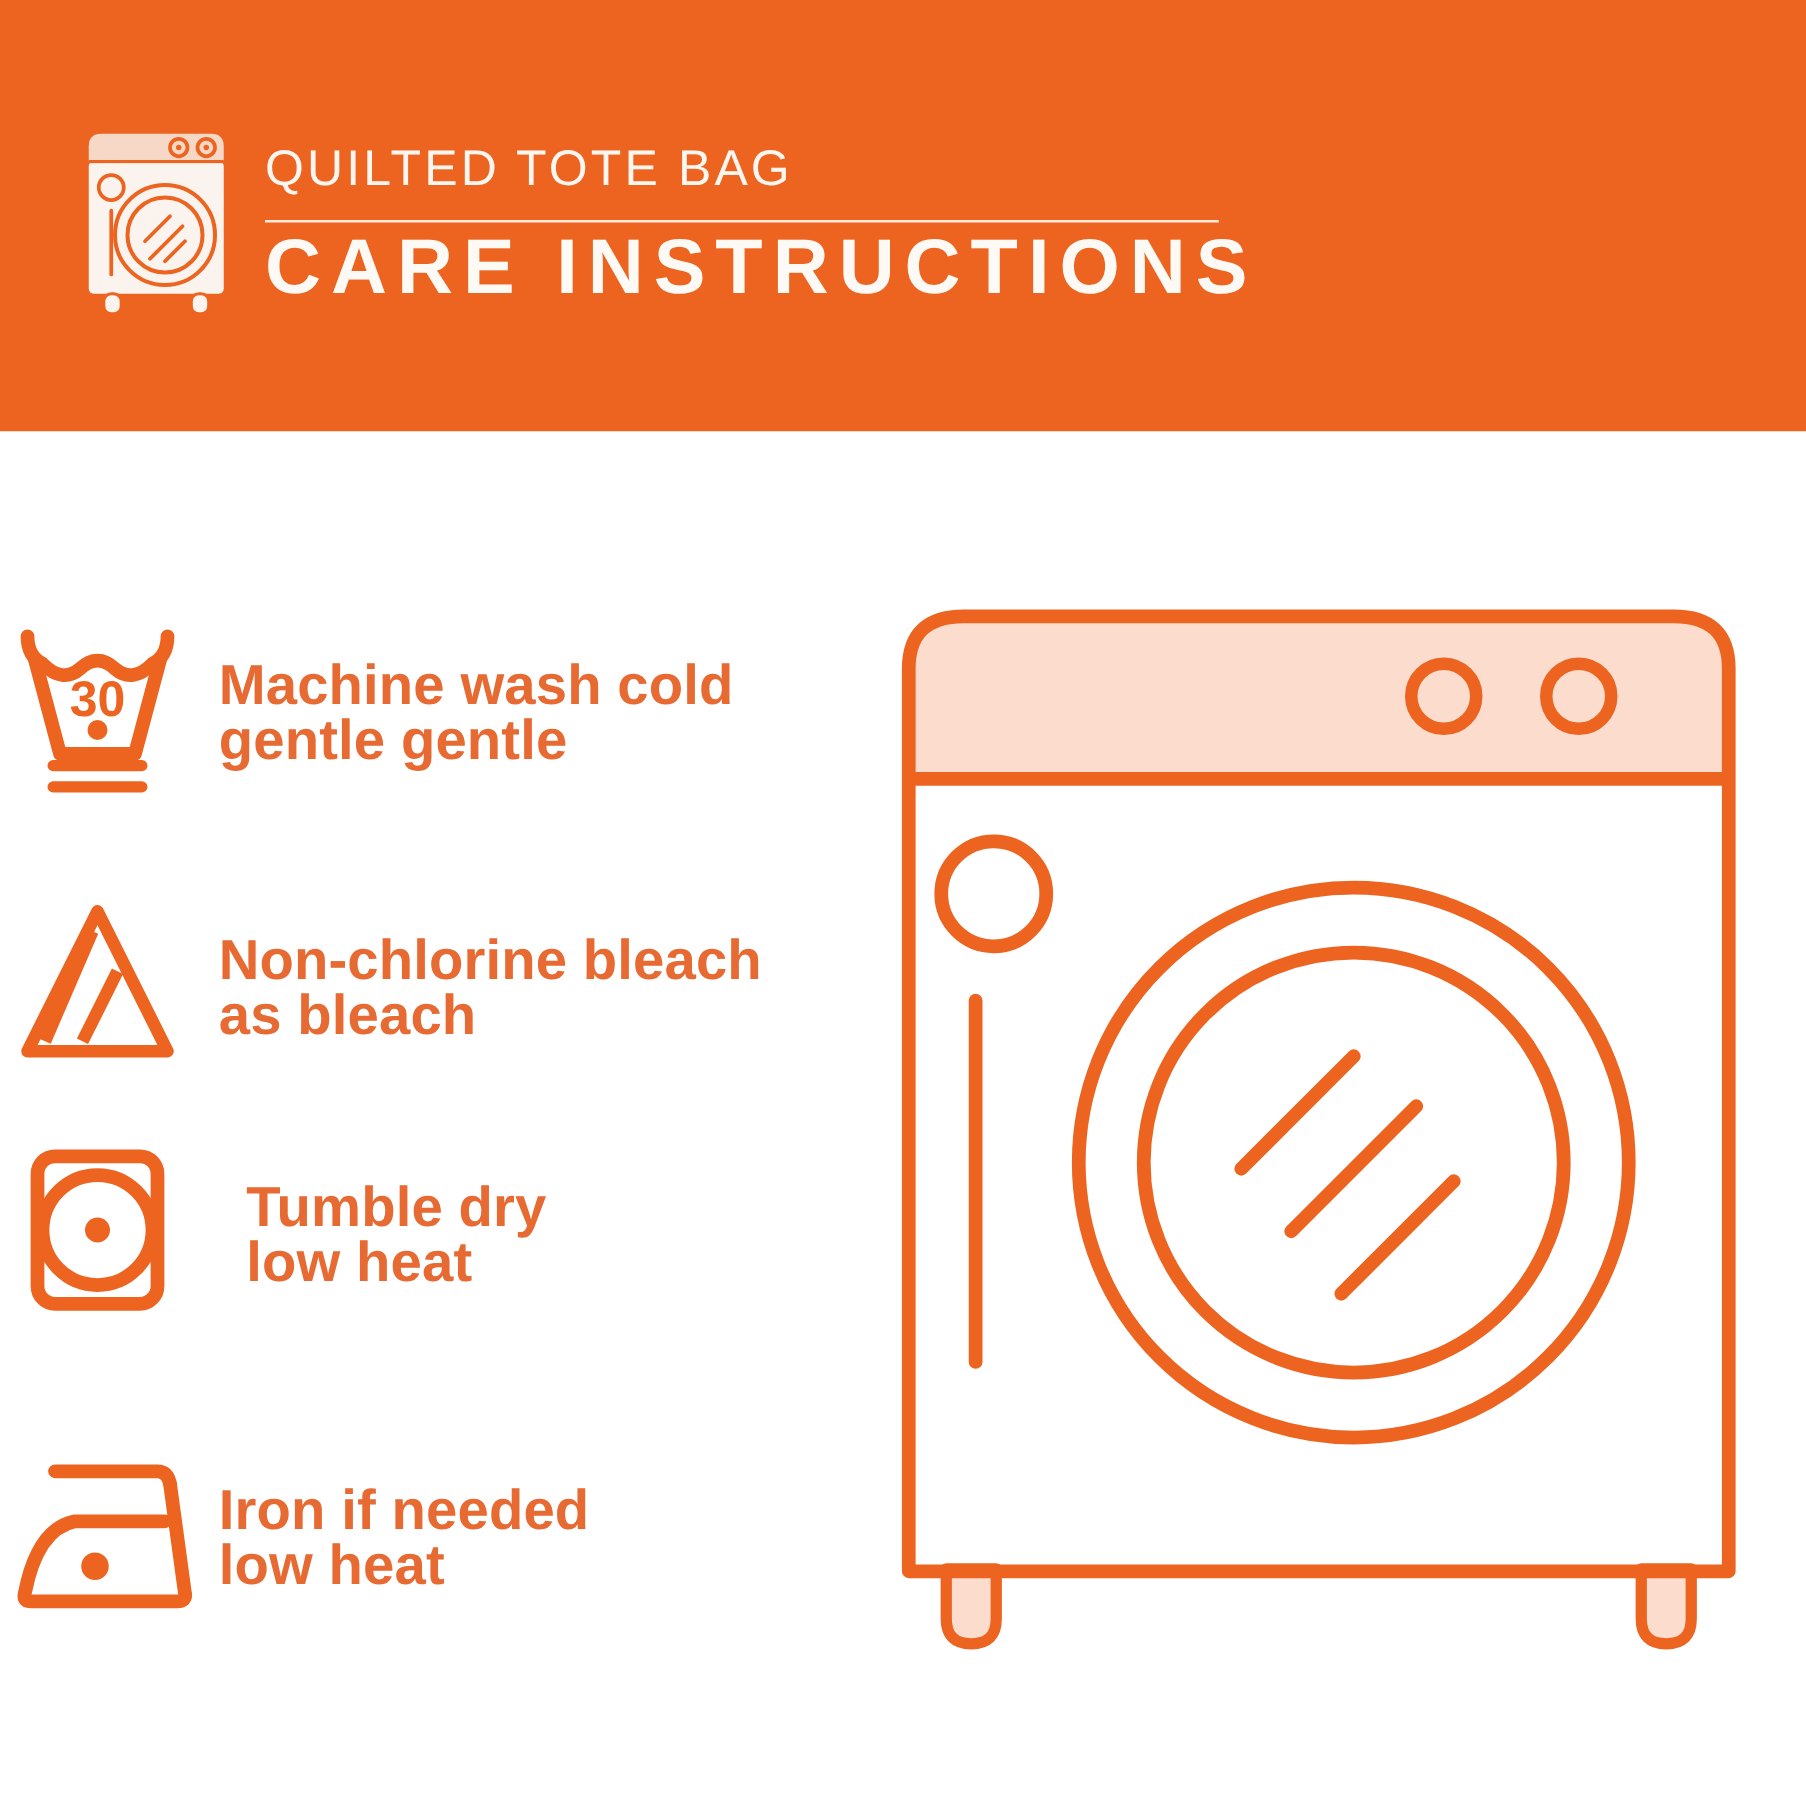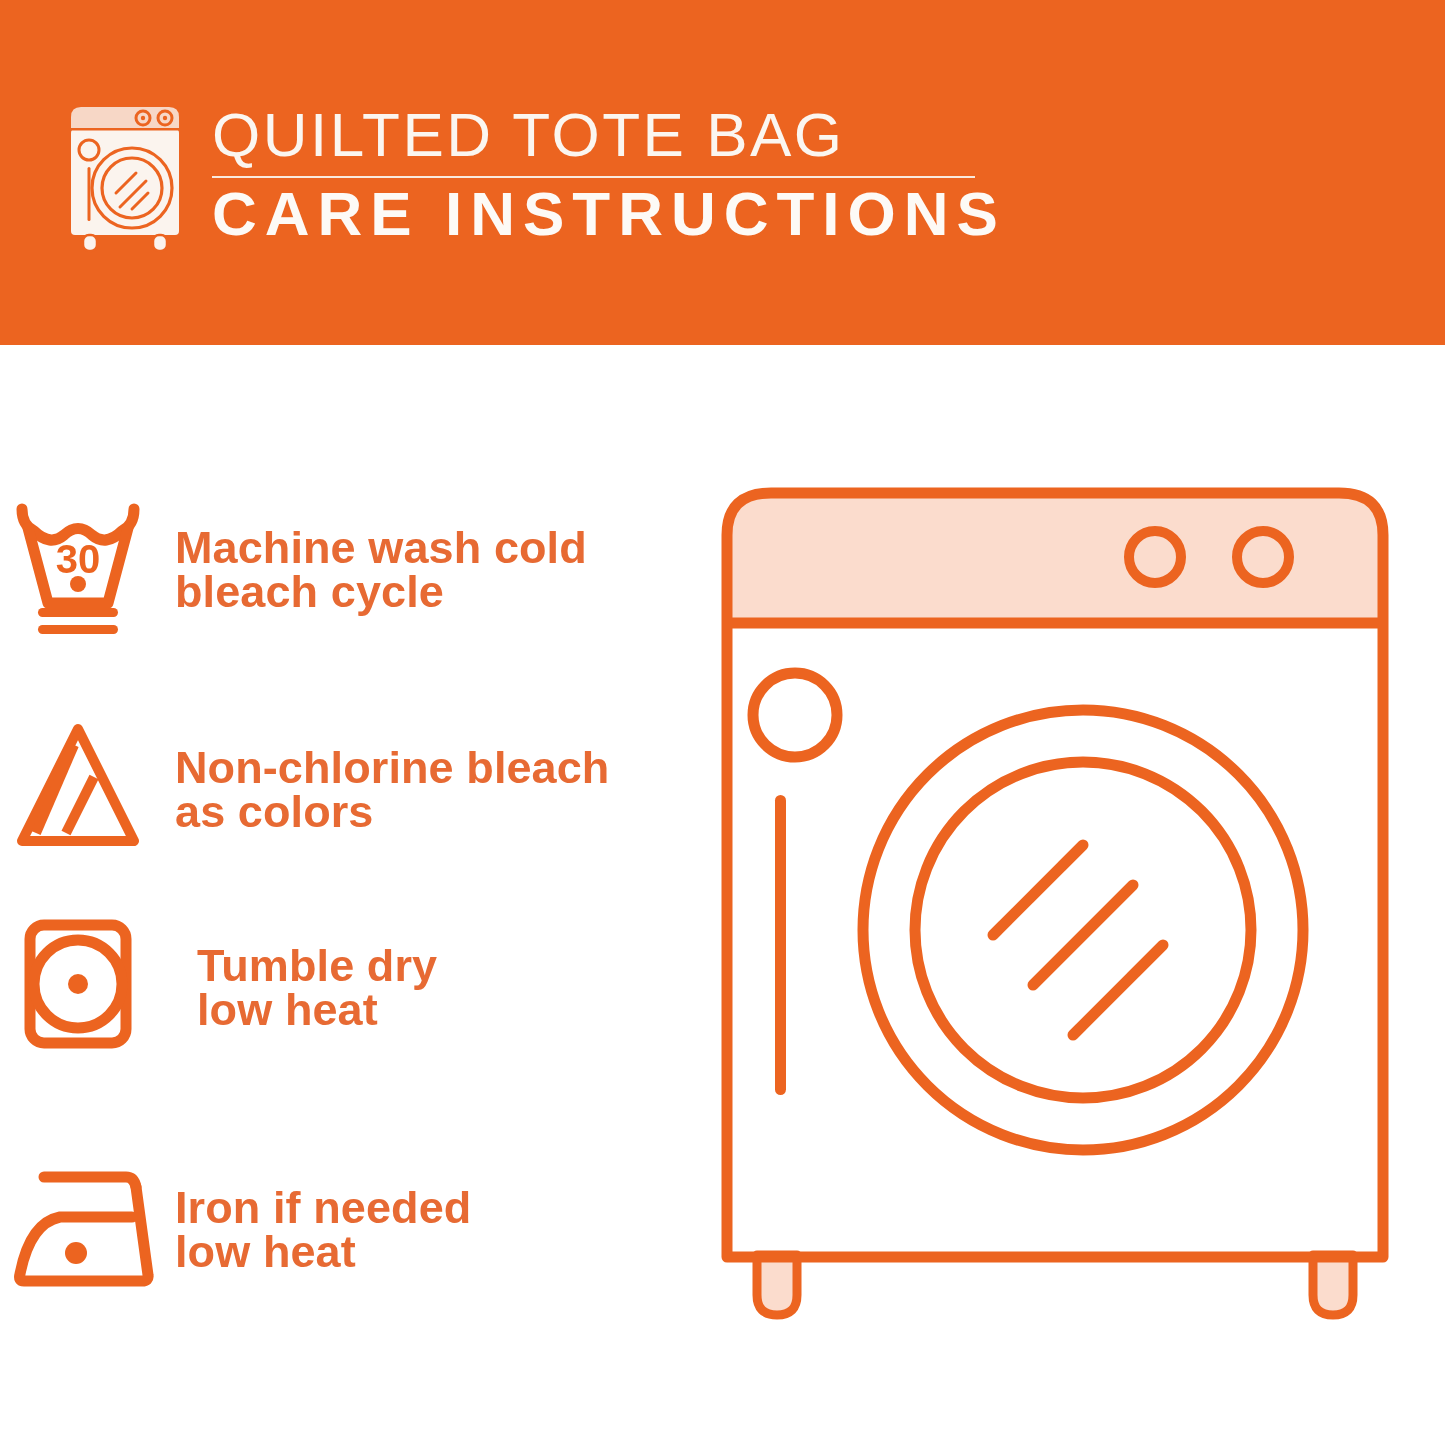--- a/index.html
+++ b/index.html
@@ -35,21 +35,21 @@
     height: 150px;
   }
   #header-text {
     position: absolute;
     left: 212px;
     top: 100px;
     width: 800px;
   }
   #title-main {
     color: #FBF6F0;
-    font-size: 62px;
+    font-size: 40px;
     line-height: 70px;
     letter-spacing: 2.5px;
     font-weight: 300;
     white-space: nowrap;
   }
   #title-divider {
     margin-top: 6px;
     width: 763px;
     height: 2px;
     background: #FBF1E8;
@@ -167,37 +167,37 @@
           <rect x="30" y="113" width="80" height="9" rx="4.5" fill="#EC6420"></rect>
           <rect x="30" y="130" width="80" height="9" rx="4.5" fill="#EC6420"></rect>
 
           <text x="70" y="78" text-anchor="middle" fill="#EC6420" font-family="Liberation Sans, sans-serif" font-size="40" font-weight="700">30</text>
 
           <circle cx="70" cy="89" r="8" fill="#EC6420"></circle>
         </svg>
       </div>
       <div class="care-text">
         <div>Machine wash cold</div>
-        <div>bleach cycle</div>
+        <div>gentle gentle</div>
       </div>
     </div>
 
     <div class="care-row" id="row-bleach">
       <div class="care-icon">
         <svg width="160" height="150" viewBox="0 0 160 150" xmlns="http://www.w3.org/2000/svg">
 
           <path d="M70 14 L126 126 L14 126 Z" fill="none" stroke="#EC6420" stroke-width="10" stroke-linejoin="round"></path>
 
           <line x1="66" y1="30" x2="28" y2="118" stroke="#EC6420" stroke-width="10" stroke-linecap="butt"></line>
           <line x1="86" y1="62" x2="58" y2="118" stroke="#EC6420" stroke-width="10" stroke-linecap="butt"></line>
         </svg>
       </div>
       <div class="care-text">
         <div>Non-chlorine bleach</div>
-        <div>as colors</div>
+        <div>as bleach</div>
       </div>
     </div>
 
     <div class="care-row" id="row-dry">
       <div class="care-icon">
         <svg width="160" height="150" viewBox="0 0 160 150" xmlns="http://www.w3.org/2000/svg">
           <rect x="22" y="12" width="96" height="118" rx="14" fill="none" stroke="#EC6420" stroke-width="11"></rect>
           <circle cx="70" cy="71" r="44" fill="none" stroke="#EC6420" stroke-width="11"></circle>
           <circle cx="70" cy="71" r="10" fill="#EC6420"></circle>
         </svg>

